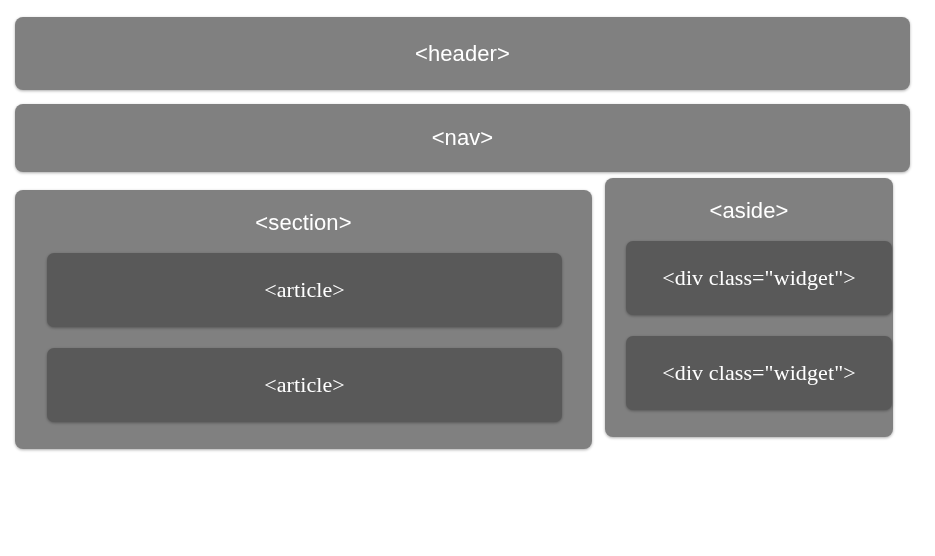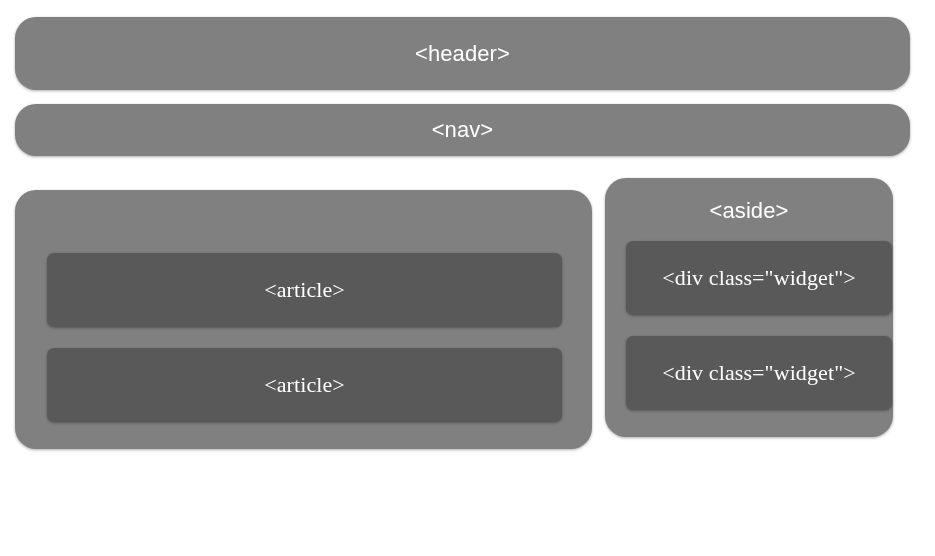--- a/index.html
+++ b/index.html
@@ -17,21 +17,21 @@
     position: relative;
     width: 935px;
     height: 556px;
     background: #ffffff;
   }
 
   
   .block {
     position: absolute;
     box-sizing: border-box;
-    border-radius: 21px;
+    border-radius: 8px;
     background: #808080;
     box-shadow: 0 1px 3px rgba(0, 0, 0, 0.33);
     color: #ffffff;
     font-size: 22px;
     line-height: 1;
     letter-spacing: 0.1px;
   }
   .block-label {
     position: absolute;
     left: 0;
@@ -46,21 +46,21 @@
   .bar {
     left: 15px;
     width: 895px;
   }
   .bar > .block-label {
     top: 50%;
     transform: translateY(-50%);
   }
 
   #header-block { top: 17px;  height: 73px; }
-  #nav-block    { top: 104px; height: 52px; }
+  #nav-block    { top: 104px; height: 68px; }
   #footer-block { top: 458px; height: 72px; }
 
   
   #section-block {
     left: 15px;
     top: 190px;
     width: 577px;
     height: 259px;
   }
   #aside-block {
@@ -113,20 +113,21 @@
 
   <div class="block bar" id="header-block">
     <div class="block-label">&lt;header&gt;</div>
   </div>
 
   <div class="block bar" id="nav-block">
     <div class="block-label">&lt;nav&gt;</div>
   </div>
 
   <div class="block" id="section-block">
+    <div class="block-label">&lt;section&gt;</div>
 
     <div class="inner article-box" id="article-1">
       <div class="block-label">&lt;article&gt;</div>
     </div>
 
     <div class="inner article-box" id="article-2">
       <div class="block-label">&lt;article&gt;</div>
     </div>
   </div>
 

